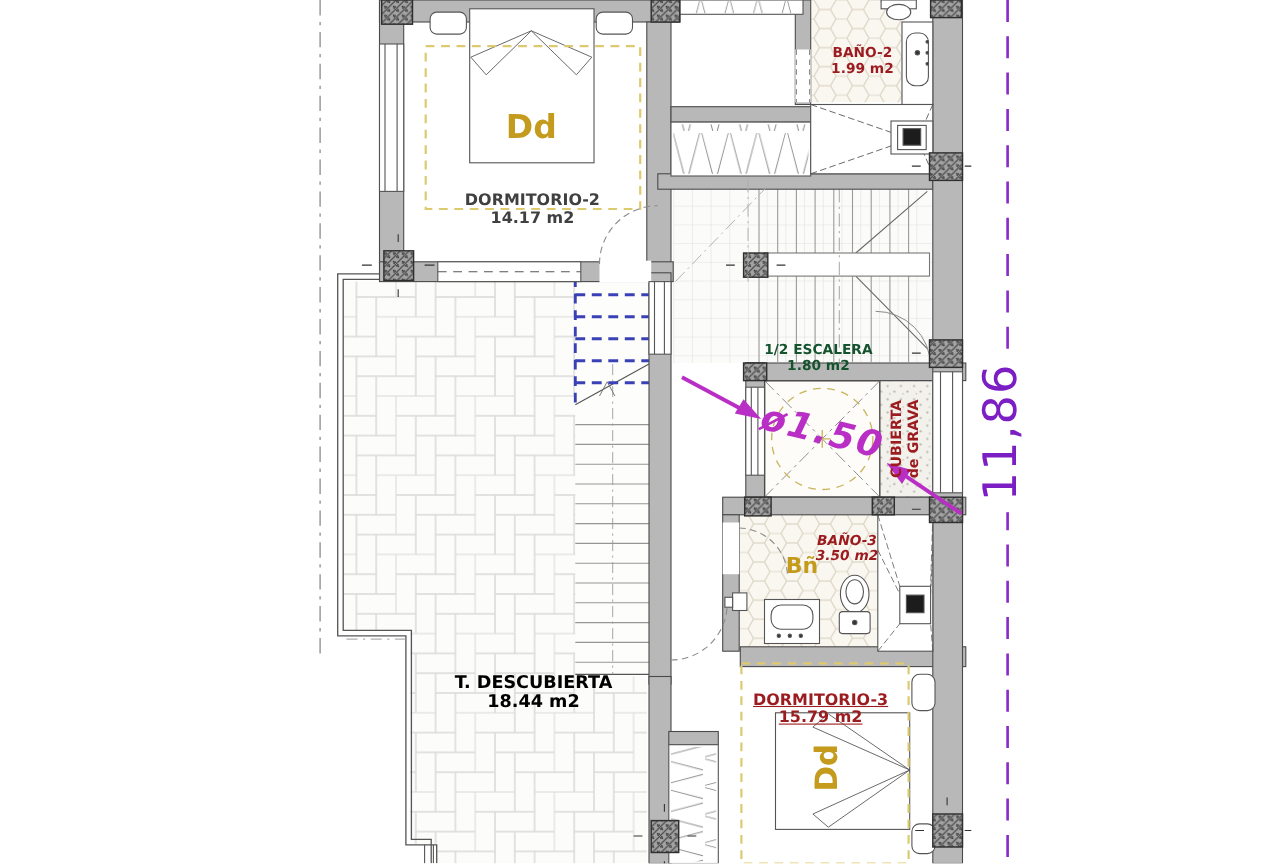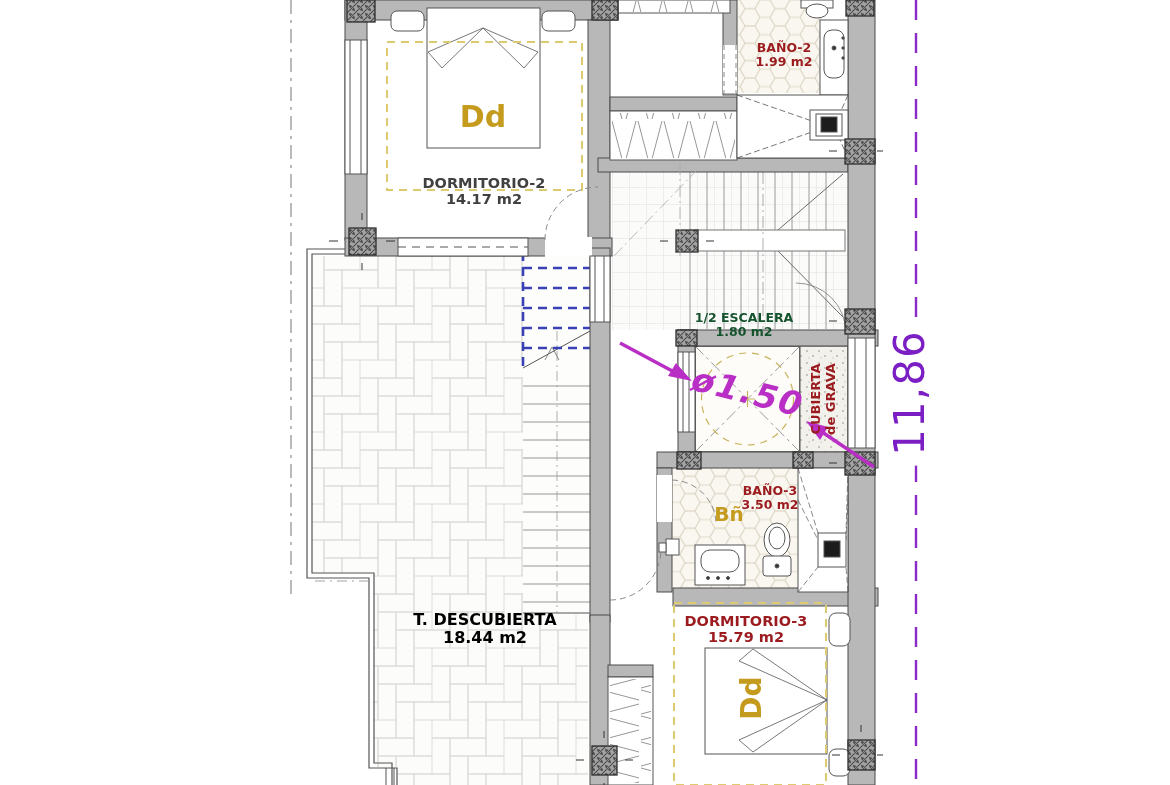--- a/index.html
+++ b/index.html
@@ -312,27 +312,27 @@
   <div class="l2">1.80 m2</div>
 </div>
 
 <div class="dia" style="left: 748px; top: 392px; color: rgb(185, 47, 198);">ø1.50</div>
 
 <div class="lbl rot90" style="left: 824px; top: 399px; font-size: 13px; color: rgb(155, 27, 31);">
   <div>CUBIERTA</div>
   <div class="l2">de GRAVA</div>
 </div>
 
-<div class="lbl" style="left: 770px; top: 498px; font-size: 12.5px; color: rgb(155, 27, 31);">
+<div class="lbl" style="left: 770px; top: 498px; font-size: 12.5px; color: rgb(155, 27, 31); font-style: italic;">
   <div>BAÑO-3</div>
   <div class="l2">3.50 m2</div>
 </div>
 <div class="tag" style="left: 729px; top: 514px; font-size: 20px; color: rgb(196, 155, 29);">Bñ</div>
 
-<div class="lbl" style="left: 746px; top: 629px; font-size: 14.5px; color: rgb(155, 27, 31);">
+<div class="lbl" style="left: 746px; top: 645px; font-size: 14.5px; color: rgb(155, 27, 31); text-decoration: underline;">
   <div>DORMITORIO-3</div>
   <div class="l2">15.79 m2</div>
 </div>
 <div class="tag rot90" style="left: 751px; top: 698px; font-size: 28px; color: rgb(196, 155, 29);">Dd</div>
 
 <div class="lbl" style="left: 485px; top: 629px; font-size: 16px; color: #000000;">
   <div>T. DESCUBIERTA</div>
   <div class="l2">18.44 m2</div>
 </div>
 

